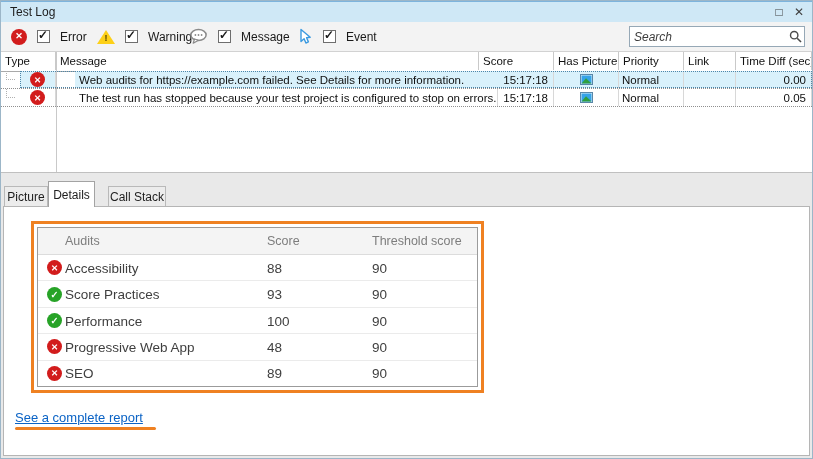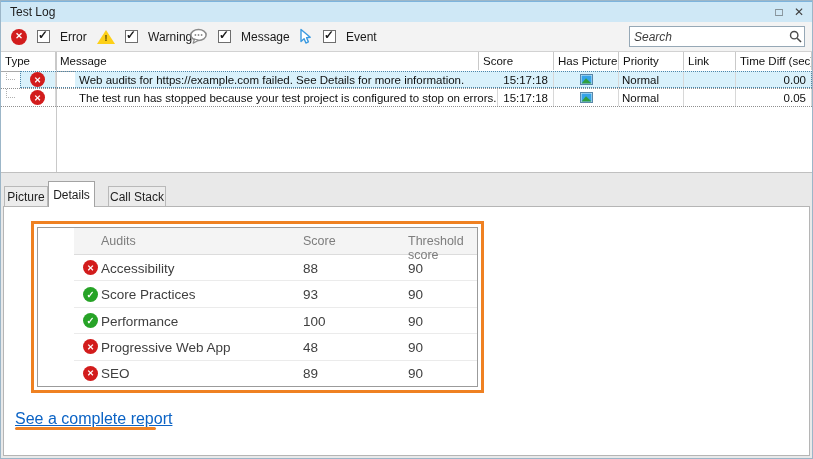--- a/index.html
+++ b/index.html
@@ -58,34 +58,34 @@
   .tab{position:absolute;top:5px;height:20px;background:#ececec;border:1px solid #b9b9b9;border-bottom:none;box-sizing:border-box;font-size:12px;color:#1e1e1e;display:flex;align-items:center;justify-content:center;z-index:1;}
   .tab.active{top:0;height:26px;background:#fff;border-color:#a3a3a3;z-index:3;}
   .tab-picture{left:3px;width:44px;}
   .tab-details{left:47px;width:47px;}
   .tab-callstack{left:95px;width:58px;margin-left:12px;}
 
   
   .panel{position:absolute;left:2px;right:2px;top:205px;bottom:2px;background:#fff;border:1px solid #b5b5b5;box-sizing:border-box;z-index:2;}
 
   .audits-box{position:absolute;left:27px;top:14px;width:453px;height:172px;border:3px solid #ef8122;background:#fff;box-sizing:border-box;padding:3px;}
-  .audits-table{width:100%;height:100%;border:1px solid #9b9b9b;box-sizing:border-box;display:flex;flex-direction:column;padding-left:36px;}
+  .audits-table{width:100%;height:100%;border:1px solid #9b9b9b;box-sizing:border-box;display:flex;flex-direction:column;}
   .ahead{height:26px;background:#f4f4f4;border-bottom:1px solid #dcdcdc;position:relative;flex:none;}
   .ahead span{position:absolute;top:6px;font-size:12.5px;color:#7d7d7d;}
   .ah-audits{left:27px;} .ah-score{left:229px;} .ah-thresh{left:334px;}
   #audit-rows{flex:1;display:flex;flex-direction:column;}
   .arow{flex:1;position:relative;border-top:1px solid #ebebeb;}
   .arow:first-child{border-top:none;}
   .aicon{position:absolute;left:9px;top:50%;margin-top:-7.5px;width:15px;height:15px;border-radius:50%;color:#fff;display:flex;align-items:center;justify-content:center;font-size:8.5px;font-weight:bold;}
   .aicon.err{background:#d21c1c;} .aicon.err::after{content:"✕";}
   .aicon.ok{background:#27a327;} .aicon.ok::after{content:"✓";font-size:9.5px;}
   .arow span.txt{position:absolute;top:50%;transform:translateY(-50%);font-size:13.5px;color:#3f3f3f;}
   .aname{left:27px;} .ascore{left:229px;text-align:right;} .athresh{left:334px;}
 
-  .report-link{position:absolute;left:11px;top:203px;font-size:16px;color:#0b63c5;text-decoration:underline;cursor:pointer;}
+  .report-link{position:absolute;left:11px;top:203px;font-size:13px;color:#0b63c5;text-decoration:underline;cursor:pointer;}
   .link-underline{position:absolute;left:11px;top:220px;width:141px;height:3px;background:#ef8122;border-radius:2px;}
 
   svg{display:block;}
 </style>
 </head>
 <body>
 
 <div class="window">
 
   <div class="titlebar">

